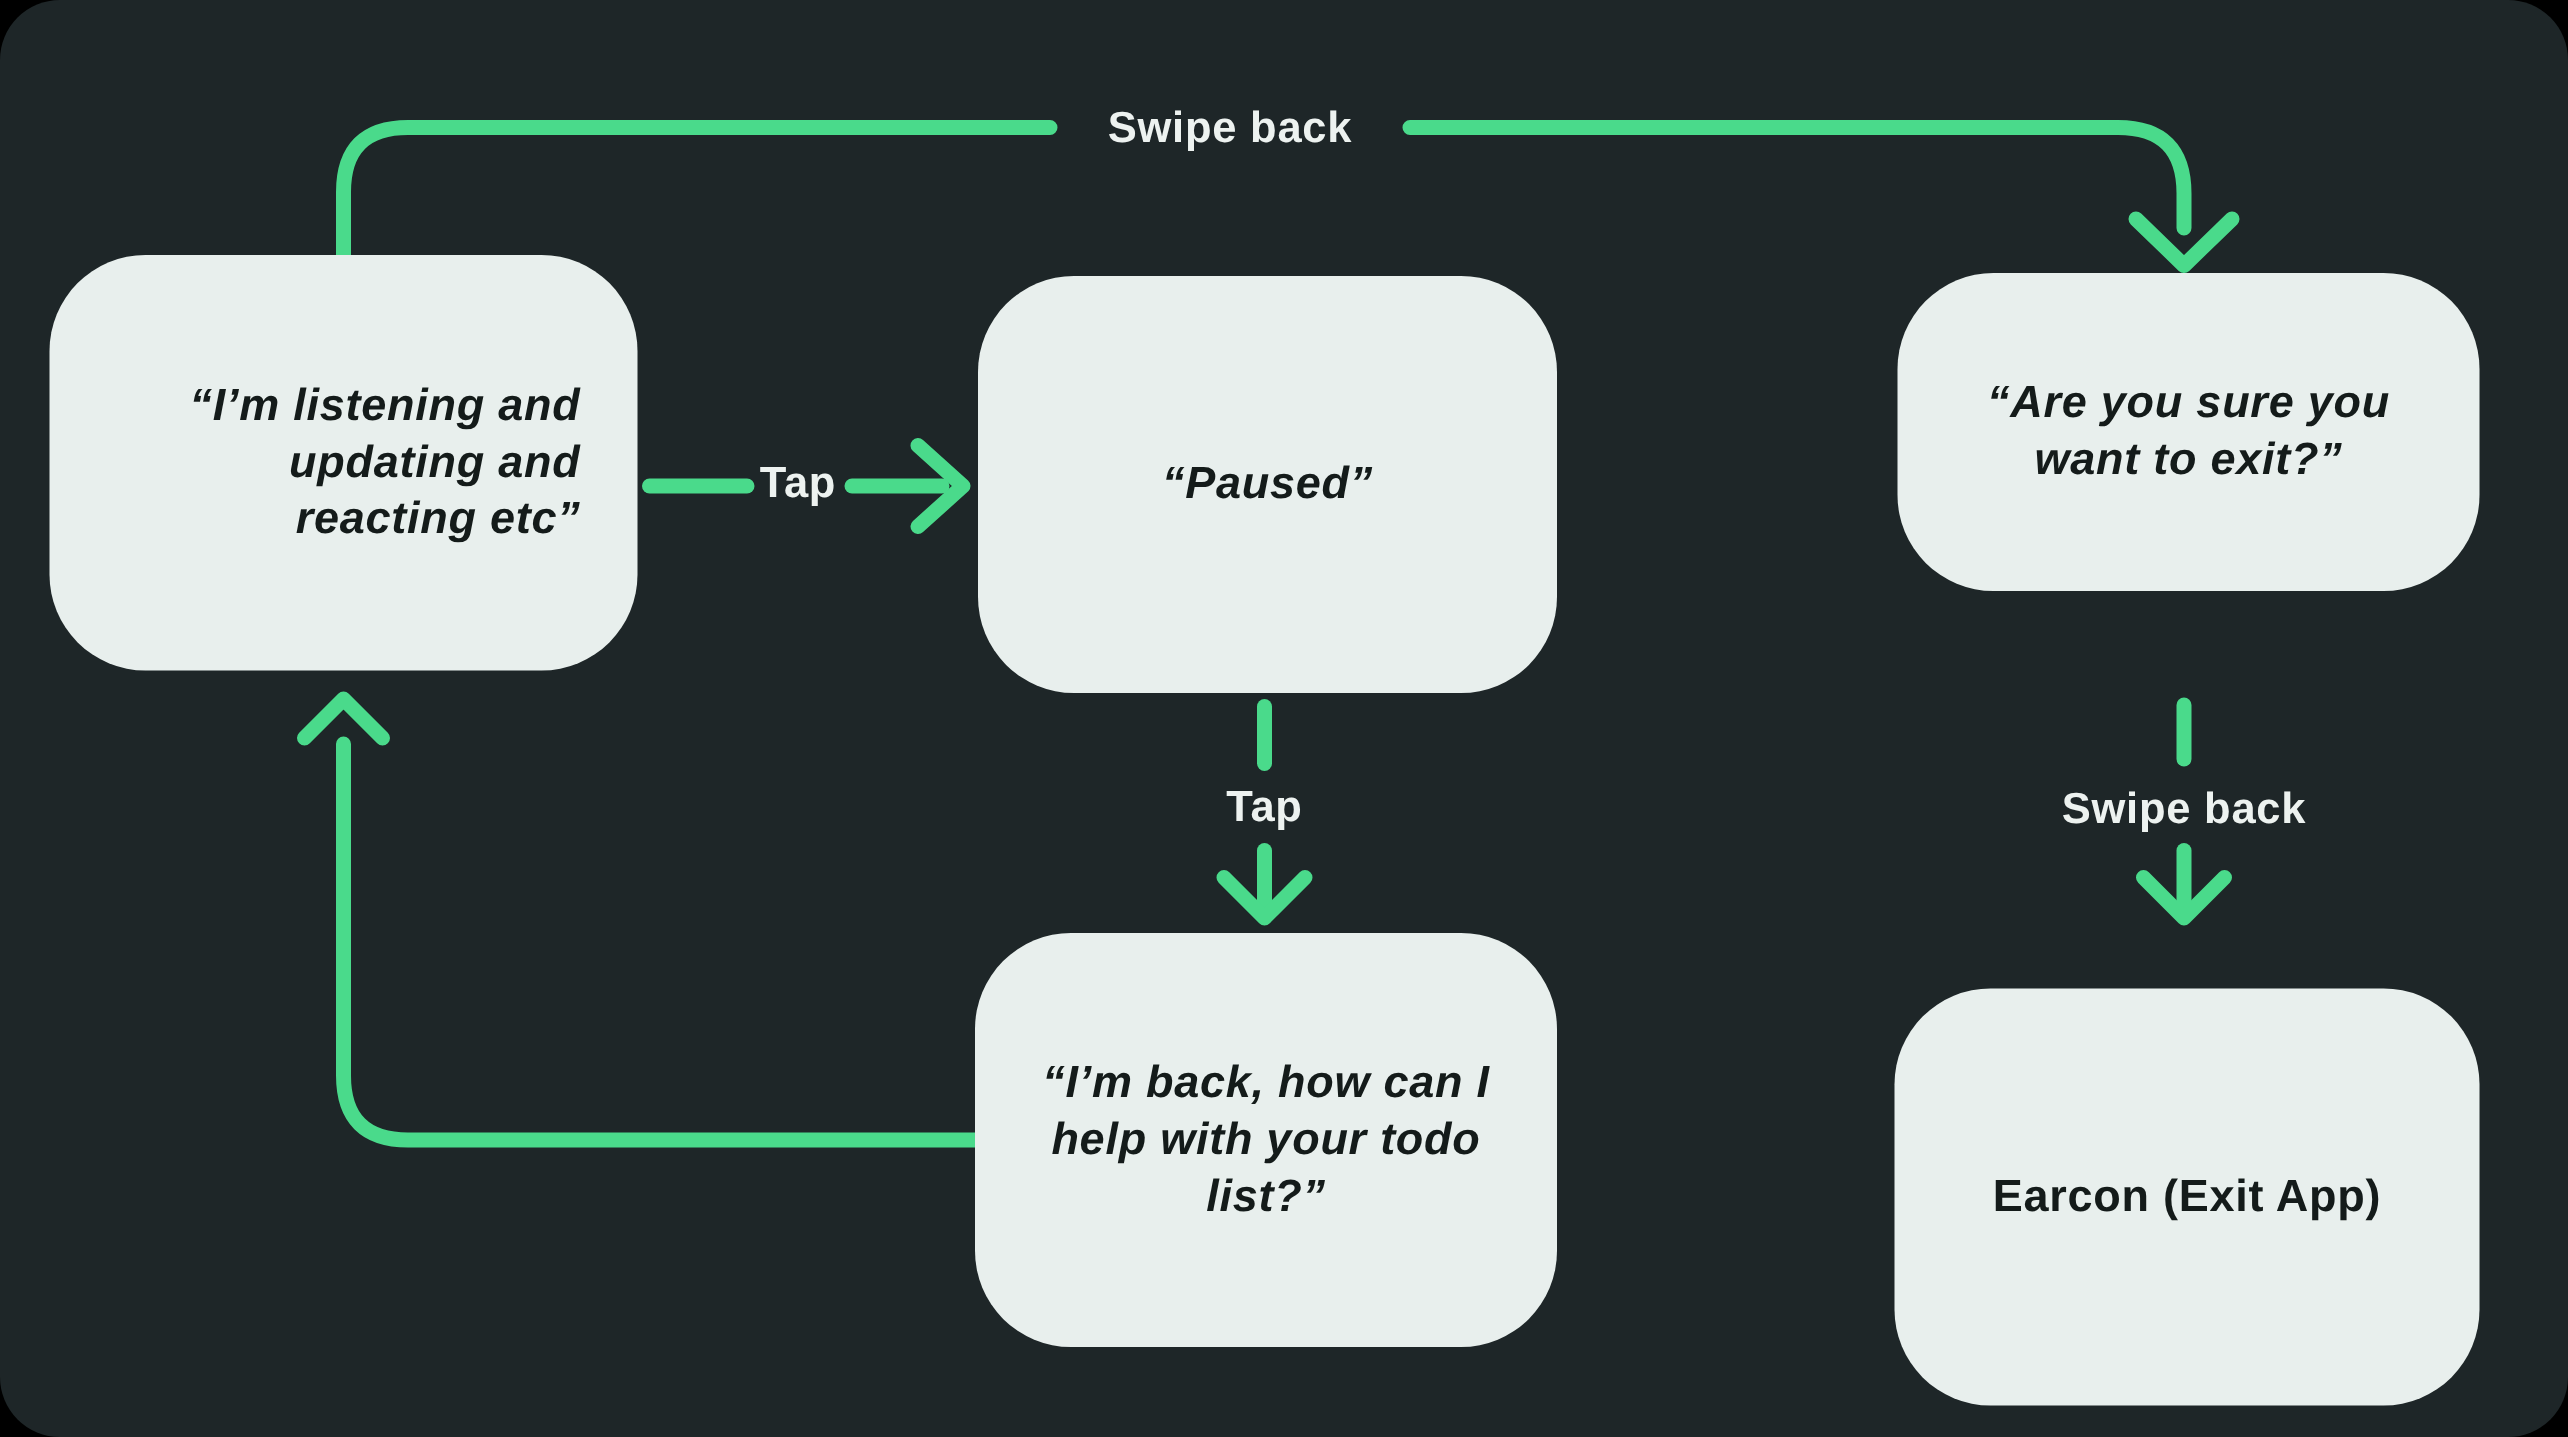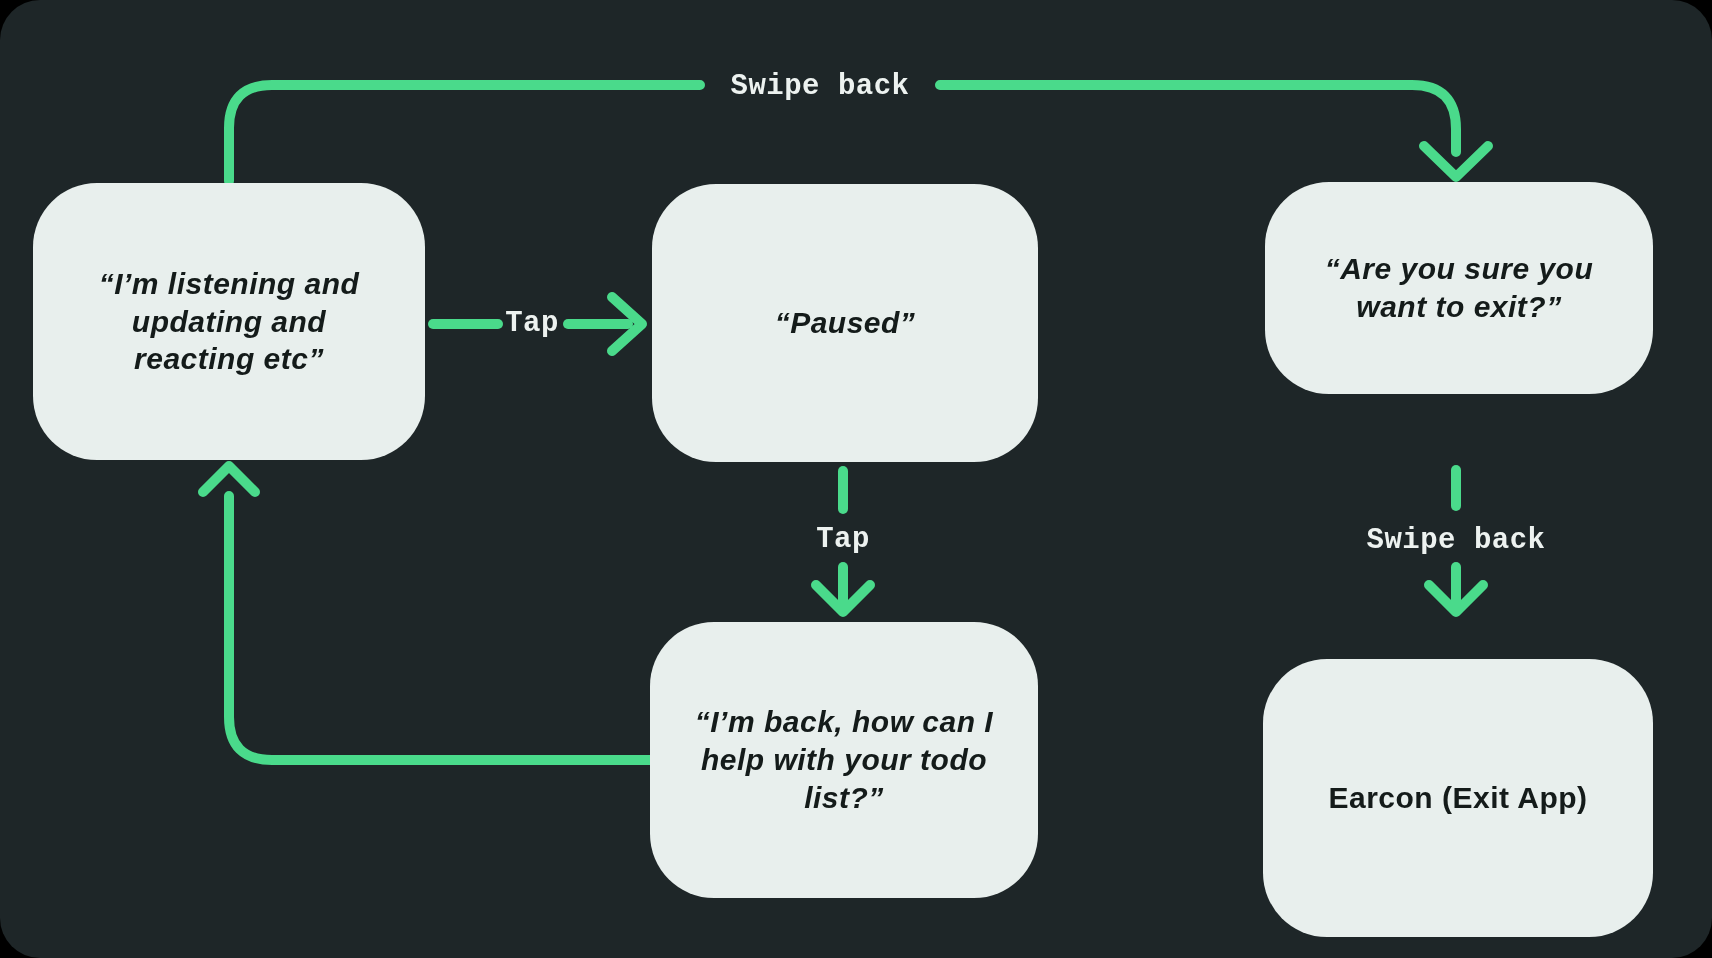--- a/index.html
+++ b/index.html
@@ -37,34 +37,33 @@
     align-items: center;
     justify-content: center;
     text-align: center;
     color: #141b1a;
     font-size: 30px;
     font-weight: bold;
     line-height: 1.26;
     letter-spacing: 0.5px;
   }
   .node.quote { font-style: italic; }
-  .node-listening   { left: 33px;   top: 183px; width: 392px; height: 277px; padding: 0 38px; }
+  .node-listening   { left: 33px;   top: 170px; width: 392px; height: 277px; padding: 0 38px; text-align: right; }
   .node-paused      { left: 652px;  top: 184px; width: 386px; height: 278px; padding: 0 40px; text-align: right; }
   .node-exit-confirm{ left: 1265px; top: 182px; width: 388px; height: 212px; padding: 0 42px; }
   .node-back        { left: 650px;  top: 622px; width: 388px; height: 276px; padding: 0 36px; text-align: center; }
   .node-earcon      { left: 1263px; top: 620px; width: 390px; height: 278px; padding: 0 36px; margin-top: 39px; }
   .edge-label {
     position: absolute;
     transform: translate(-50%, -50%);
     color: #edf2f0;
     font-size: 29px;
     font-weight: bold;
     letter-spacing: 0.5px;
     white-space: nowrap;
-    font-family: Liberation Mono, monospace;
   }
   .label-swipe-back-top   { left: 820px;  top: 86px;  }
   .label-tap-horizontal   { left: 532px;  top: 323px; }
   .label-tap-vertical     { left: 843px;  top: 539px; }
   .label-swipe-back-right { left: 1456px; top: 540px; }
 </style>
 </head>
 <body>
 
 <div class="canvas">

